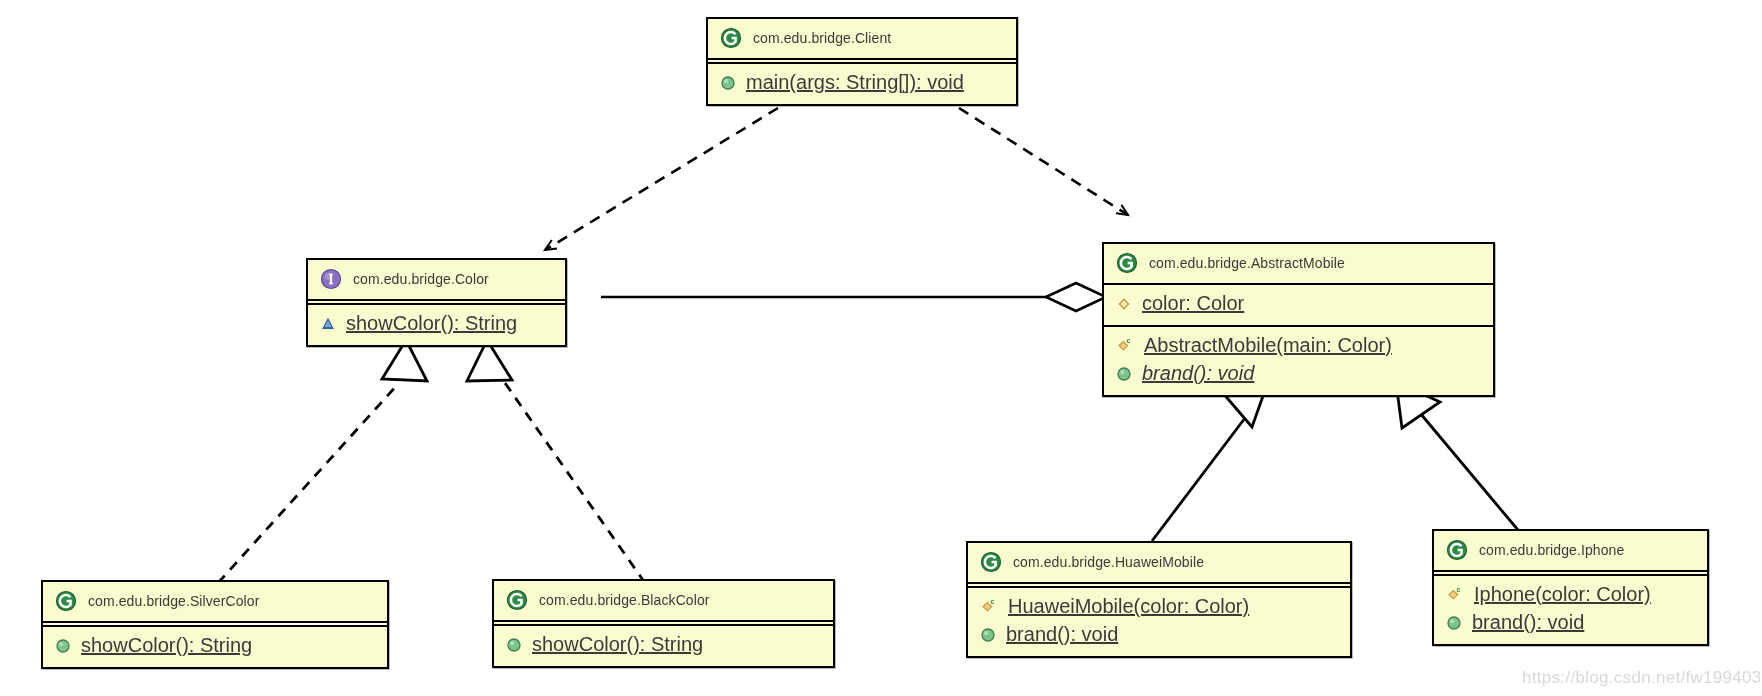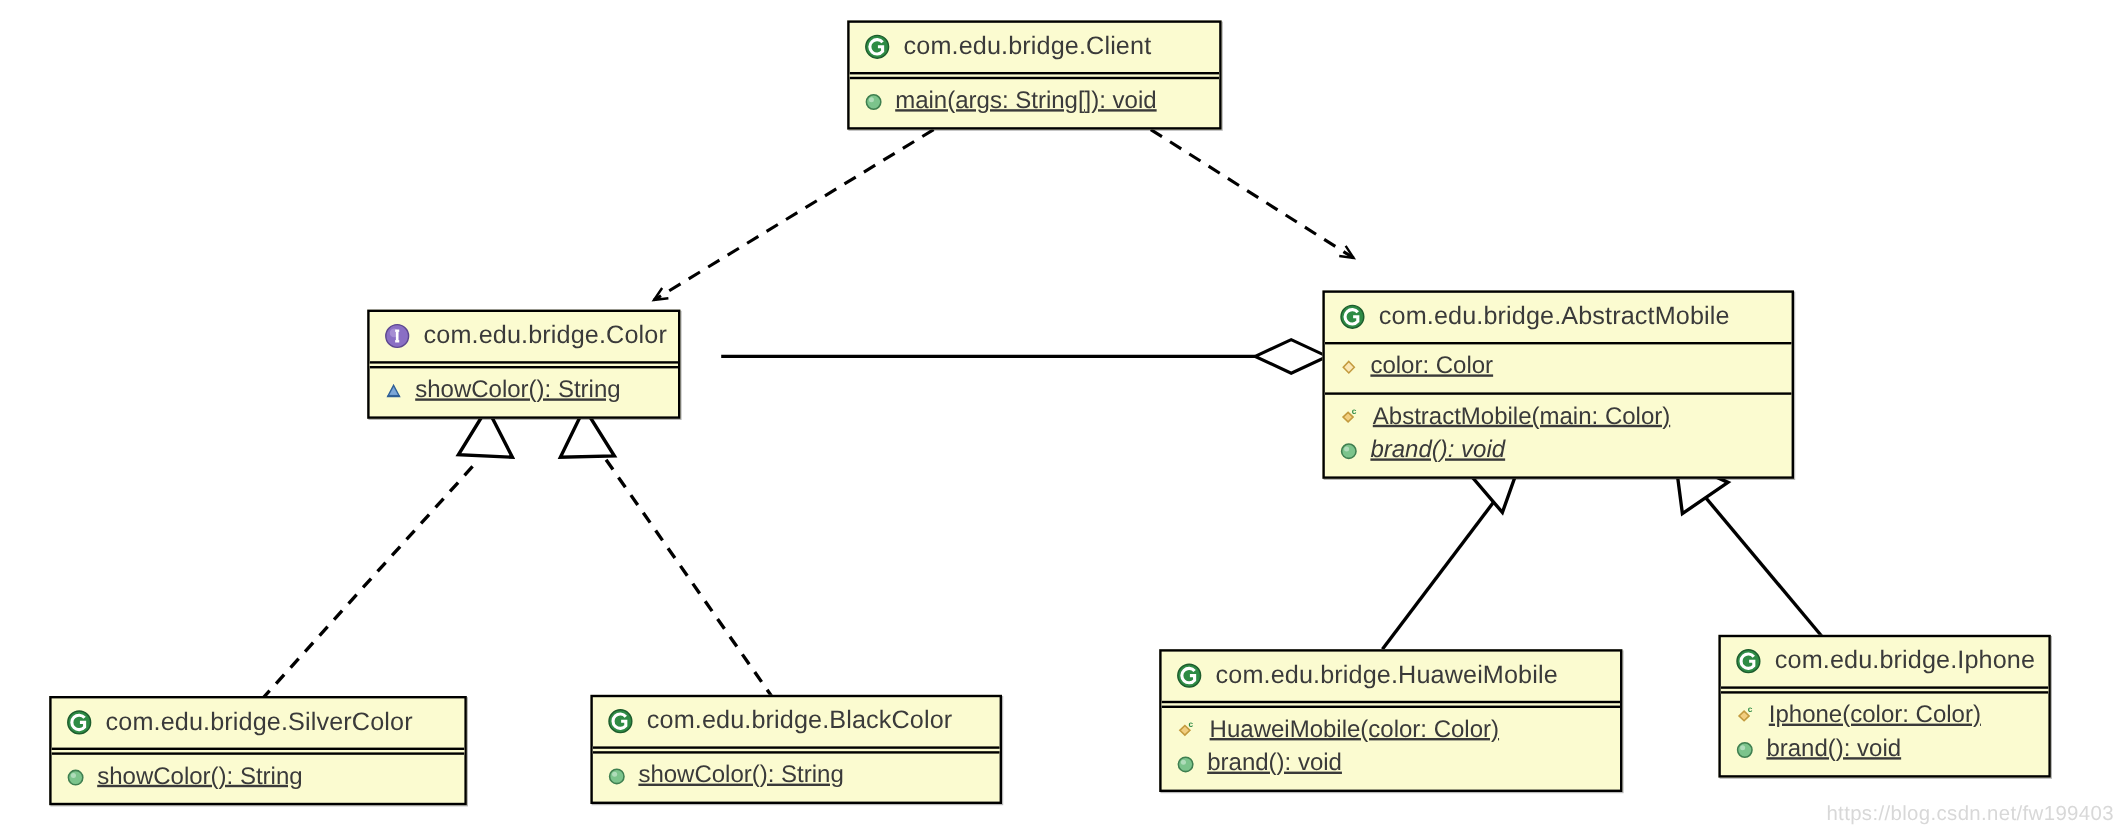--- a/index.html
+++ b/index.html
@@ -36,21 +36,21 @@
     border: 2px solid #000000;
     box-shadow: 1px 1px 0 rgba(0,0,0,0.28);
   }
   .uml-header {
     display: flex;
     align-items: center;
     padding: 8px 14px 9px 12px;
     white-space: nowrap;
   }
   .uml-title {
-    font-size: 21px;
+    font-size: 14px;
     color: #3a3a3a;
     letter-spacing: 0.1px;
     margin-left: 11px;
   }
   .uml-sep {
     height: 0;
     border-top: 2px solid #000000;
     border-bottom: 2px solid #000000;
     background: #fbfbd0;
     margin: 0;

